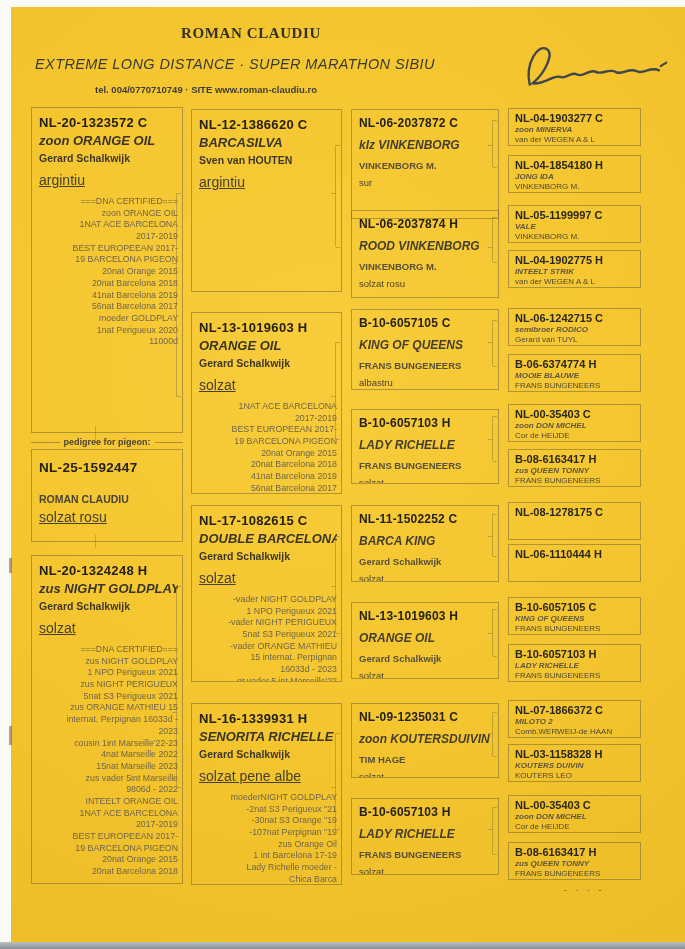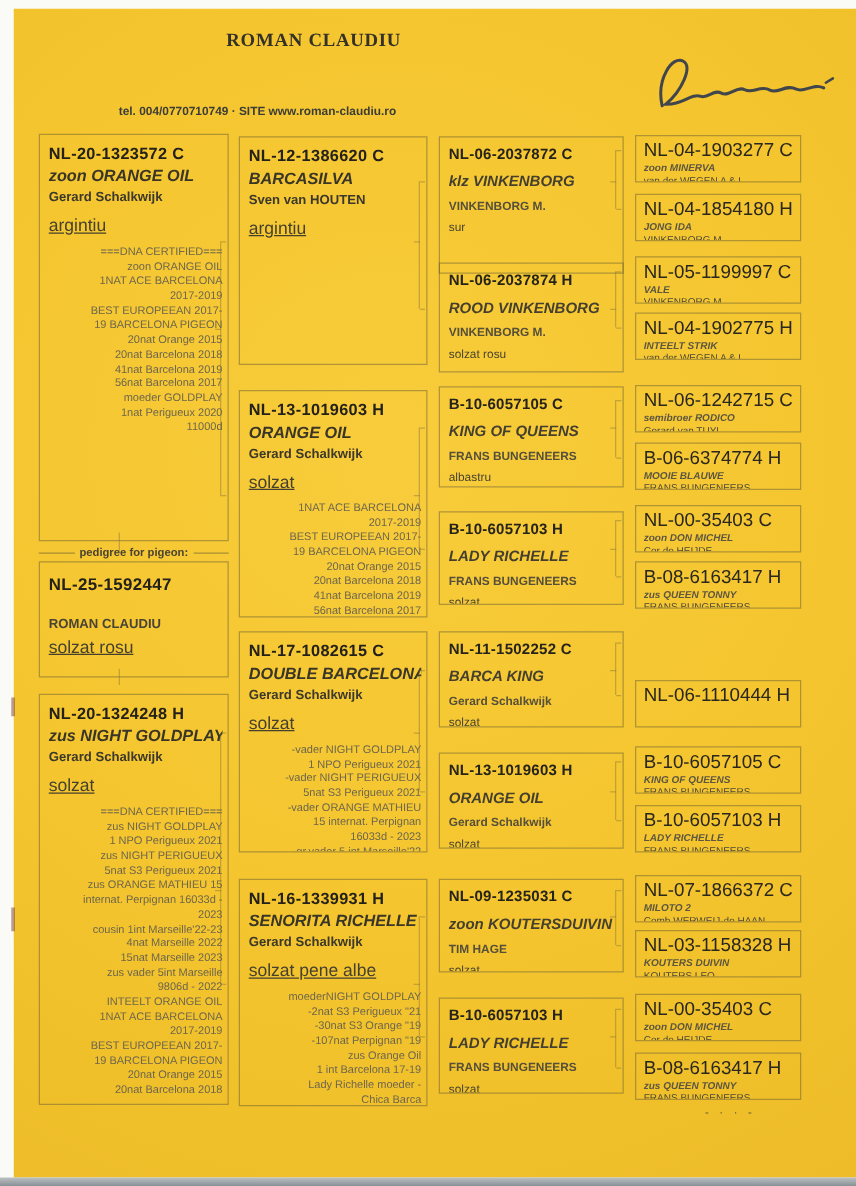--- a/index.html
+++ b/index.html
@@ -30,21 +30,21 @@
   .own{font-weight:bold;font-size:10.5px;color:#3c382c;margin:4px 0 2px;}
   .clr{font-size:14px;color:#46412f;margin:8px 0 2px;text-decoration:underline;}
   .det{font-size:8.8px;line-height:1.33;color:#6e664d;white-space:pre-line;margin-top:8px;text-align:right;}
 
   .ring3{font-weight:bold;font-size:12px;letter-spacing:.2px;color:#26231b;margin:1px 0 2px;white-space:nowrap;}
   .nm3{font-weight:bold;font-style:italic;font-size:12px;color:#443f2e;margin:8px 0;white-space:nowrap;overflow:hidden;}
   .own3{font-weight:bold;font-size:9.5px;color:#564f3a;margin:2px 0;}
   .clr3{font-size:9.5px;color:#4a4431;margin-top:6px;}
 
   .q{left:497px;width:133px;height:38px;padding:3px 3px 0 6px;}
-  .ring4{font-weight:normal;font-size:15px;color:#2a271e;white-space:nowrap;}
+  .ring4{font-weight:bold;font-size:11px;color:#2a271e;white-space:nowrap;}
   .nm4{font-weight:bold;font-style:italic;font-size:8px;color:#5d5640;margin-top:1px;white-space:nowrap;overflow:hidden;}
   .own4{font-size:8px;color:#4d4836;margin-top:1px;white-space:nowrap;overflow:hidden;}
 
   
   .f{left:20px;top:100px;width:152px;height:326px}
   .sb{left:20px;top:442px;width:152px;height:93px}
   .m{left:20px;top:548px;width:152px;height:329px}
   .d0{left:180px;top:102px;width:151px;height:183px}
   .d1{left:180px;top:305px;width:151px;height:182px}
   .d2{left:180px;top:498px;width:151px;height:177px}
@@ -68,20 +68,21 @@
 
   .cn{position:absolute;background:rgba(126,111,58,.42);}
   .dashes{position:absolute;left:553px;top:878px;font-size:9px;letter-spacing:3px;color:#55503e;}
 </style>
 </head>
 <body>
 
 <div class="page">
 
   <div class="h-title">ROMAN CLAUDIU</div>
+  <div class="h-sub">EXTREME LONG DISTANCE  ·  SUPER MARATHON  SIBIU</div>
   <div class="h-contact">tel. 004/0770710749  ·  SITE www.roman-claudiu.ro</div>
   <svg class="sig" viewBox="0 0 155 58">
     <path d="M12 46 C9 24 24 6 32 12 C39 17 29 35 15 45 C28 47 36 38 43 41 C49 44 54 36 60 40 C66 44 73 35 79 39 C85 43 92 36 99 41 C105 45 112 37 120 42 C126 46 134 38 142 43" stroke="#41464d" stroke-width="2.4" fill="none" stroke-linecap="round"></path>
     <path d="M144 39 l6 -3" stroke="#41464d" stroke-width="2" fill="none" stroke-linecap="round"></path>
   </svg>
 
   <div class="box f">
     <div class="ring">NL-20-1323572 C</div>
     <div class="nm">zoon ORANGE OIL</div>
     <div class="own">Gerard Schalkwijk</div>
@@ -268,20 +269,25 @@
   </div>
   <div class="box q q6">
     <div class="ring4">NL-00-35403 C</div>
     <div class="nm4">zoon DON MICHEL</div>
     <div class="own4">Cor de HEIJDE</div>
   </div>
   <div class="box q q7">
     <div class="ring4">B-08-6163417 H</div>
     <div class="nm4">zus QUEEN TONNY</div>
     <div class="own4">FRANS BUNGENEERS</div>
+  </div>
+  <div class="box q q8">
+    <div class="ring4">NL-08-1278175 C</div>
+    <div class="nm4"></div>
+    <div class="own4"></div>
   </div>
   <div class="box q q9">
     <div class="ring4">NL-06-1110444 H</div>
     <div class="nm4"></div>
     <div class="own4"></div>
   </div>
   <div class="box q q10">
     <div class="ring4">B-10-6057105 C</div>
     <div class="nm4">KING OF QUEENS</div>
     <div class="own4">FRANS BUNGENEERS</div>

